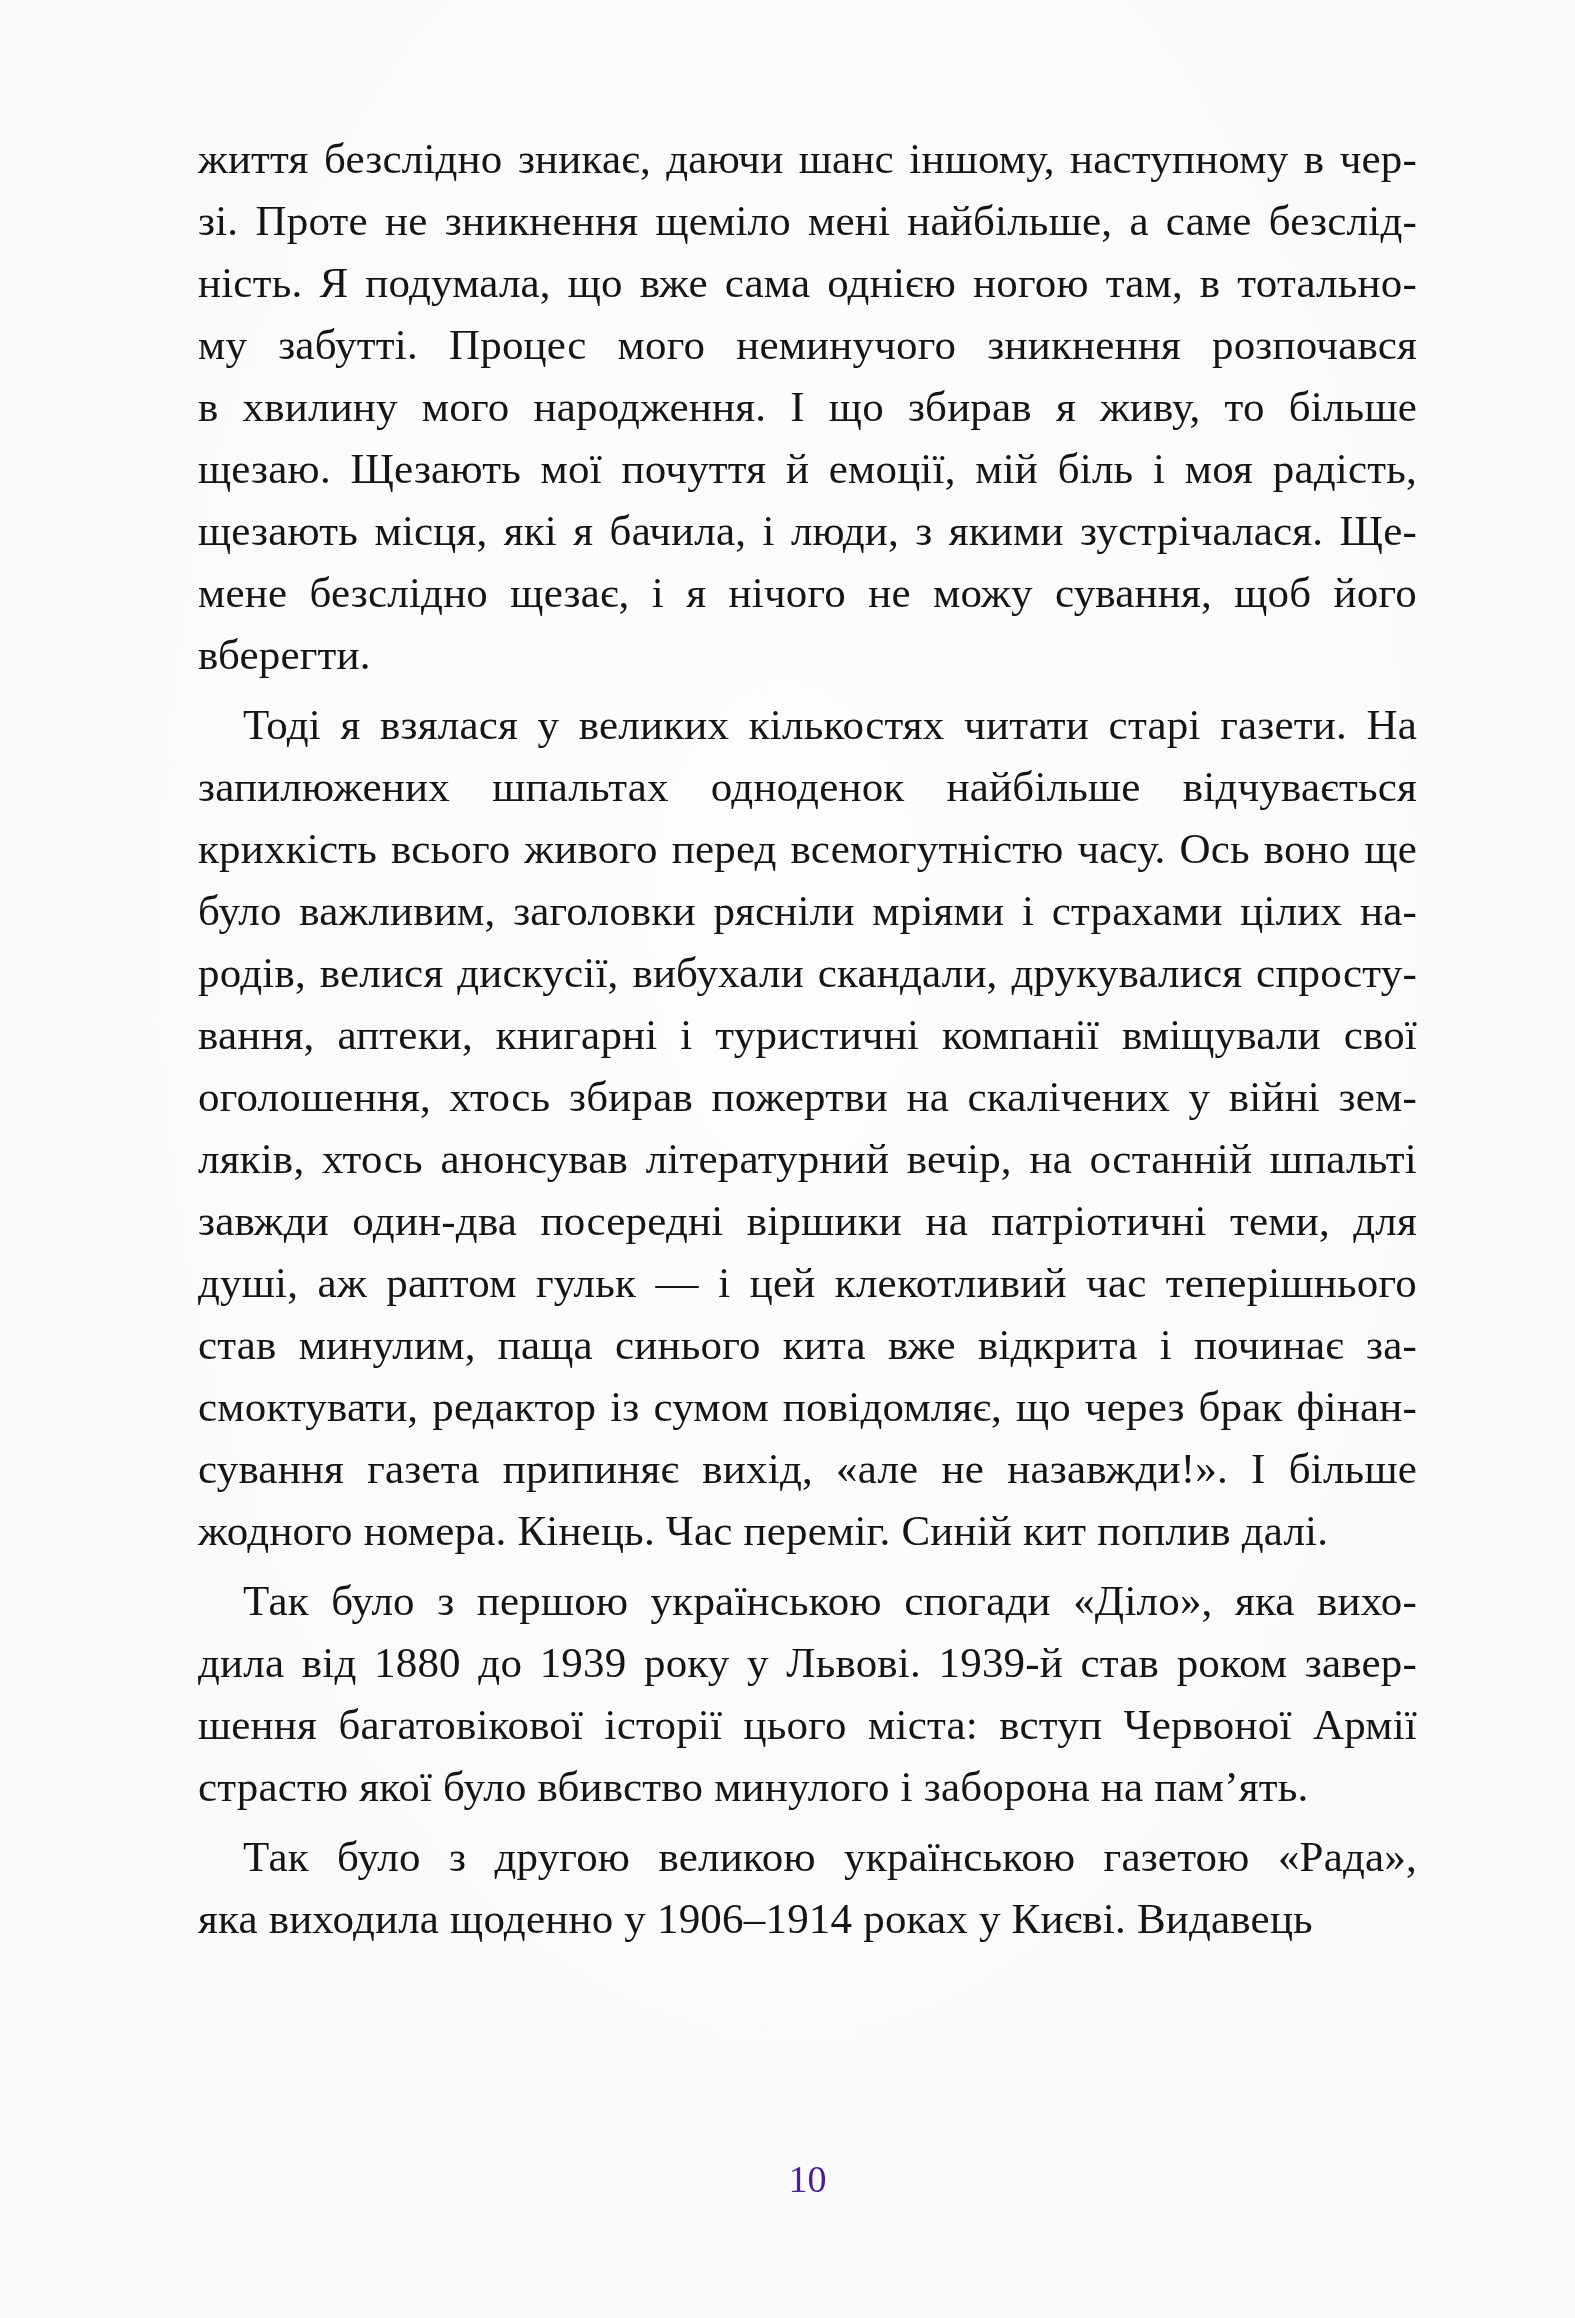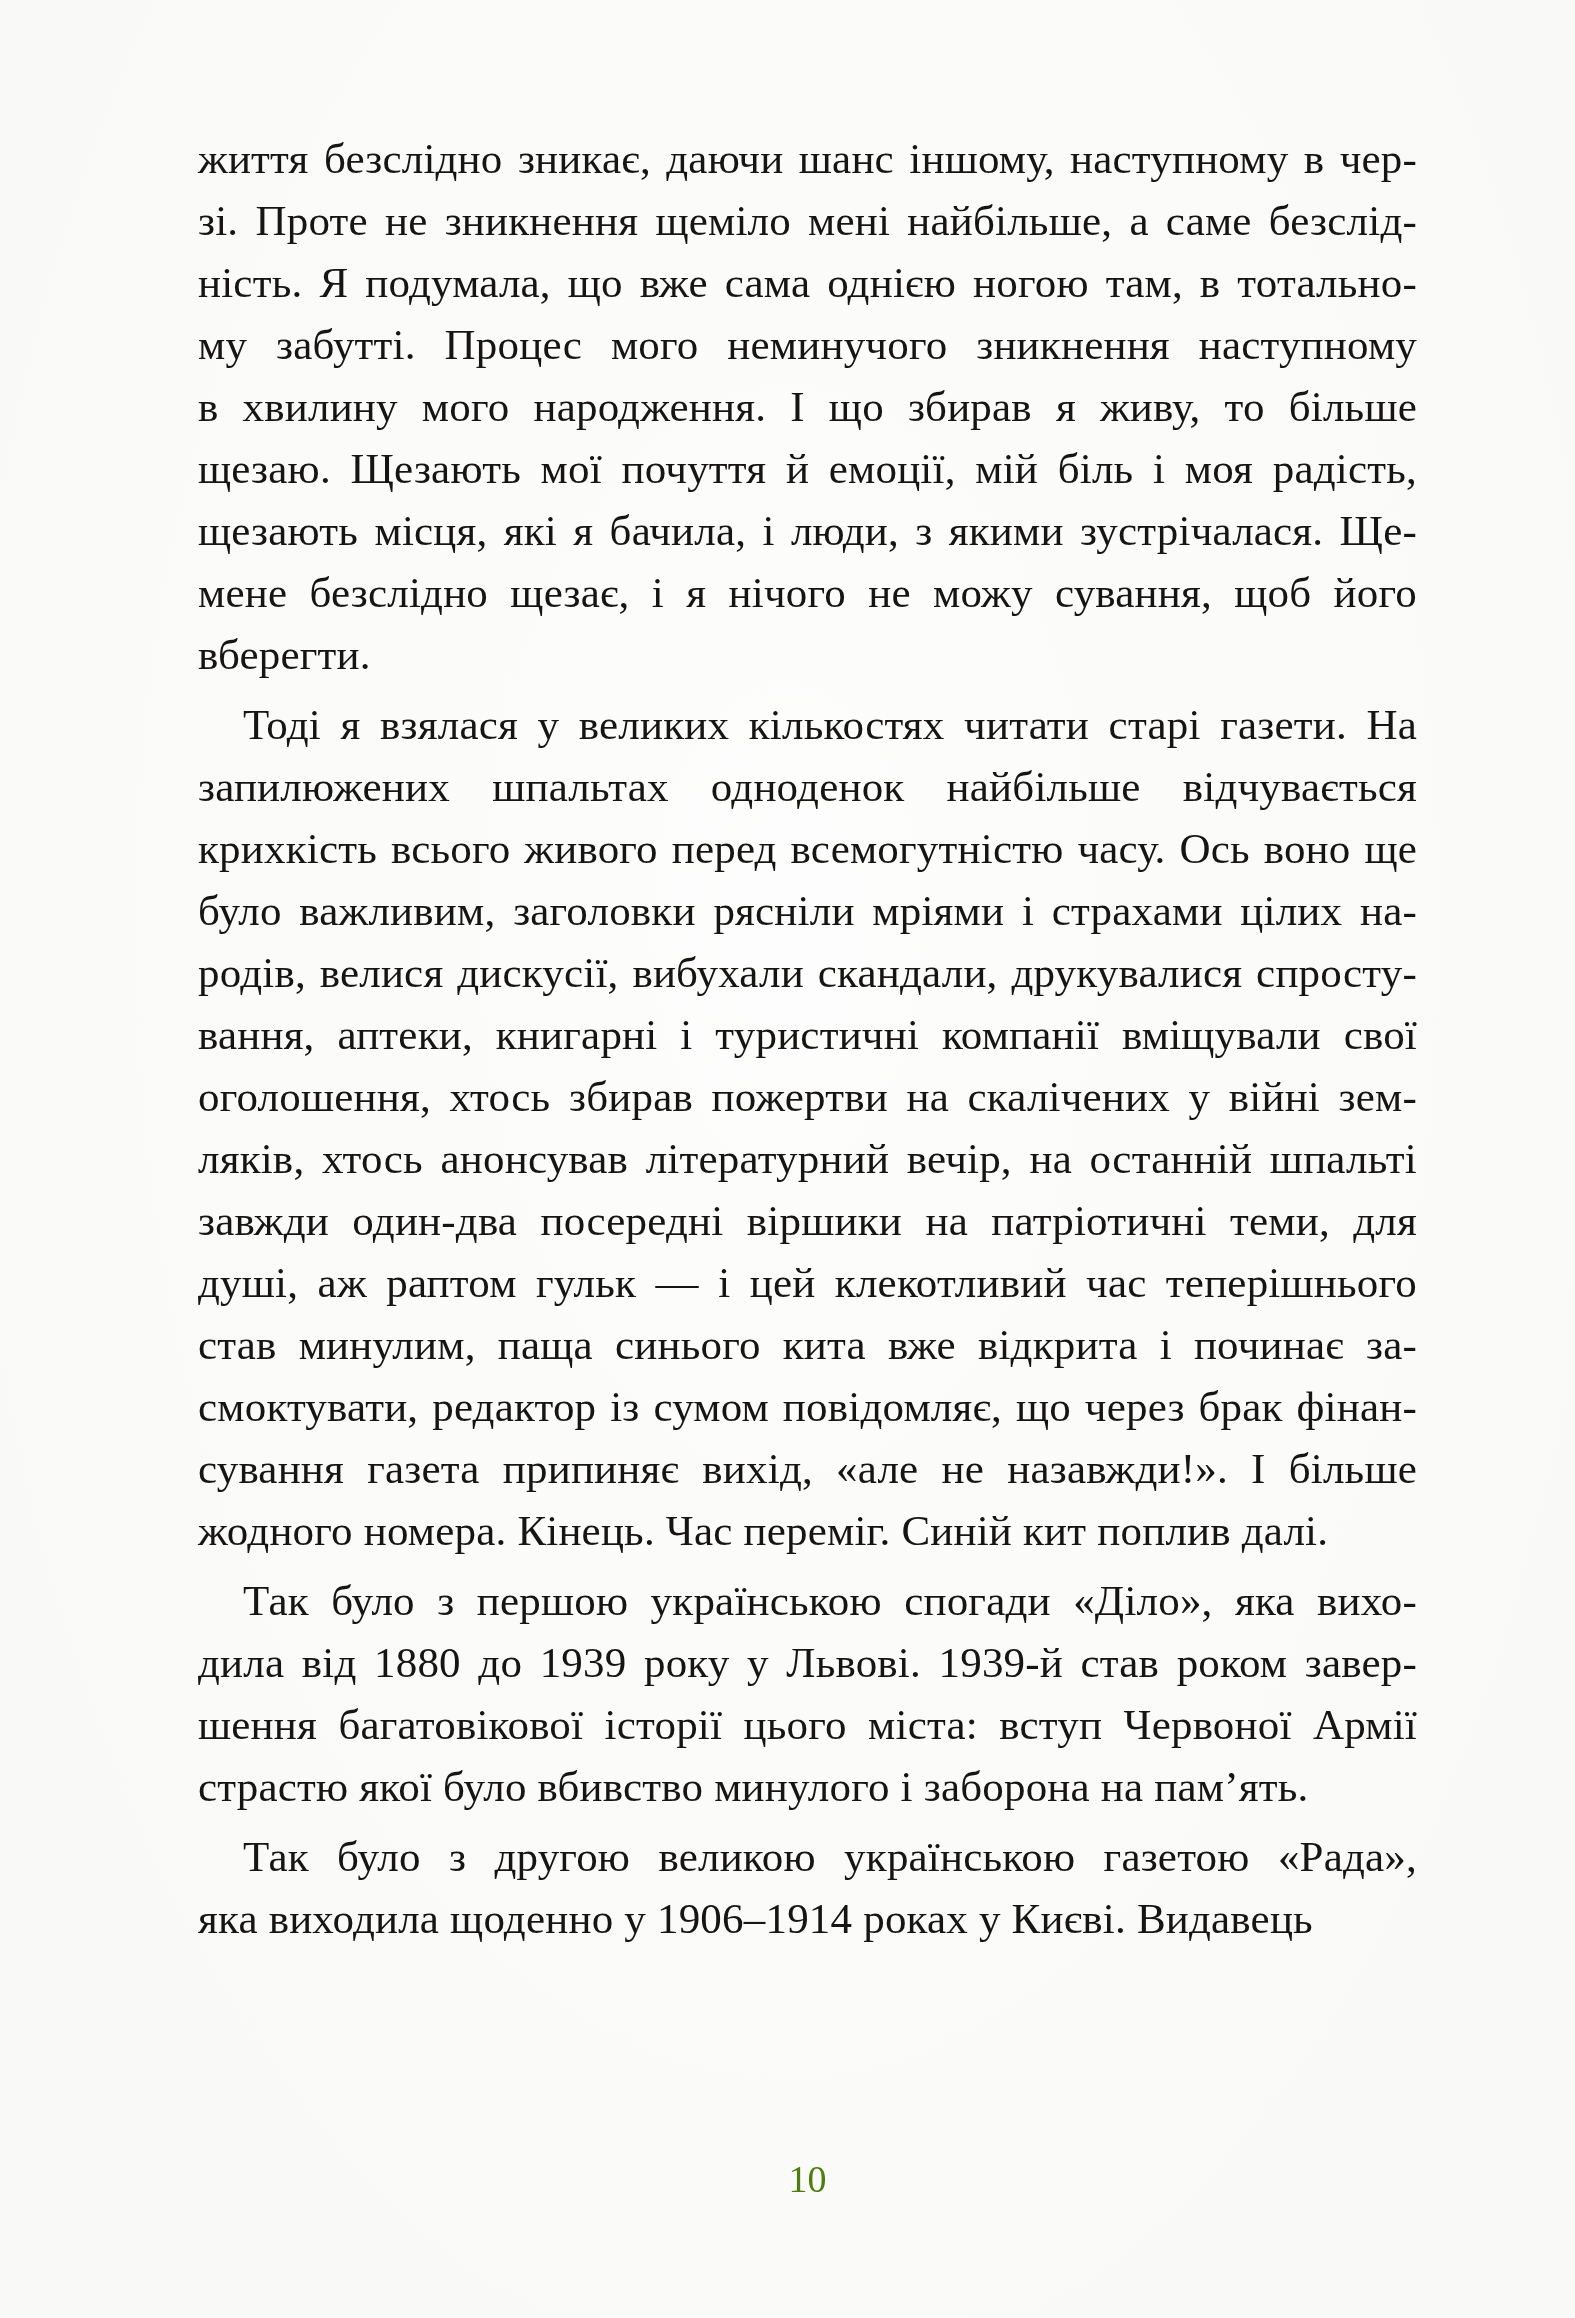--- a/index.html
+++ b/index.html
@@ -49,34 +49,34 @@
     text-align-last: left;
   }
   .page-number {
     position: absolute;
     left: 190px;
     top: 2148px;
     width: 1235px;
     text-align: center;
     font-size: 38px;
     line-height: 62px;
-    color: #4d7c0f;
+    color: #4c1d95;
   }
 </style>
 </head>
 <body>
 
 <div class="paper"></div>
 
 <main class="text-block">
     <div class="para">
       <div class="line">життя безслідно зникає, даючи шанс іншому, наступному в чер-</div>
       <div class="line">зі. Проте не зникнення щеміло мені найбільше, а саме безслід-</div>
       <div class="line">ність. Я подумала, що вже сама однією ногою там, в тотально-</div>
-      <div class="line">му забутті. Процес мого неминучого зникнення наступному</div>
+      <div class="line">му забутті. Процес мого неминучого зникнення розпочався</div>
       <div class="line">в хвилину мого народження. І що збирав я живу, то більше</div>
       <div class="line">щезаю. Щезають мої почуття й емоції, мій біль і моя радість,</div>
       <div class="line">щезають місця, які я бачила, і люди, з якими зустрічалася. Ще-</div>
       <div class="line">мене безслідно щезає, і я нічого не можу сування, щоб його</div>
       <div class="line last">вберегти.</div>
     </div>
     <div class="para">
       <div class="line indent">Тоді я взялася у великих кількостях читати старі газети. На</div>
       <div class="line">запилюжених шпальтах одноденок найбільше відчувається</div>
       <div class="line">крихкість всього живого перед всемогутністю часу. Ось воно ще</div>

